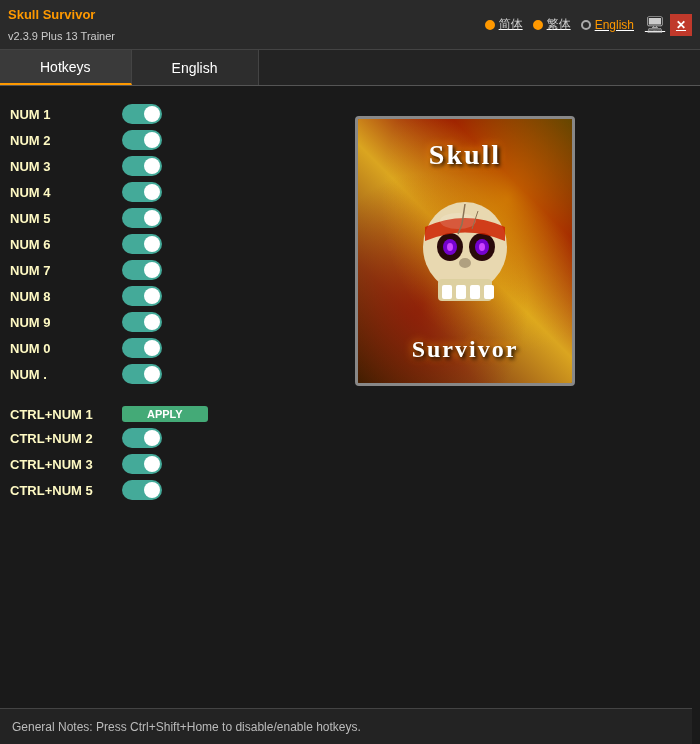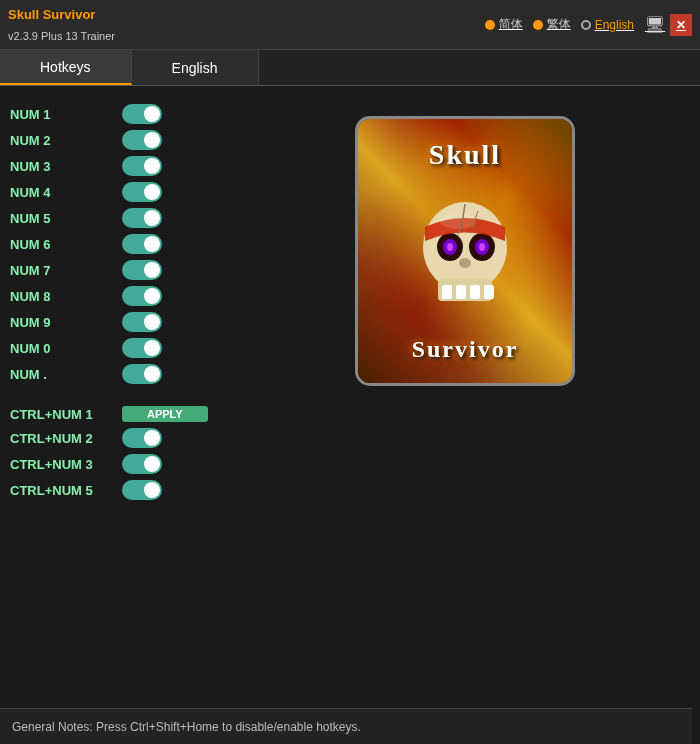--- a/index.html
+++ b/index.html
@@ -134,21 +134,21 @@
       gap: 6px;
       width: 220px;
       padding-top: 8px;
     }
     .hotkey-row {
       display: flex;
       align-items: center;
       gap: 12px;
     }
     .hotkey-label {
-      color: #86efac;
+      color: #fef9c3;
       font-size: 13px;
       width: 100px;
       font-weight: bold;
     }
     
     .toggle {
       width: 40px;
       height: 20px;
       border-radius: 10px;
       background: #555;
@@ -192,21 +192,21 @@
       display: flex;
       align-items: flex-start;
       justify-content: center;
       padding-top: 20px;
     }
     .game-cover {
       width: 220px;
       height: 270px;
       background: linear-gradient(135deg, #8B4513 0%, #DAA520 20%, #8B0000 40%, #4a3000 60%, #DAA520 80%, #8B4513 100%);
       border: 3px solid #888;
-      border-radius: 15px;
+      border-radius: 4px;
       display: flex;
       flex-direction: column;
       align-items: center;
       justify-content: space-between;
       padding: 20px 10px;
       position: relative;
       overflow: hidden;
     }
     .game-cover-title-top {
       font-family: 'Times New Roman', serif;

